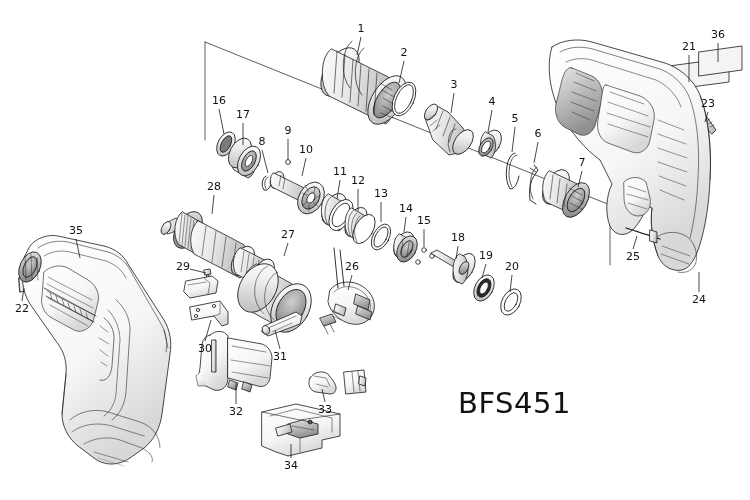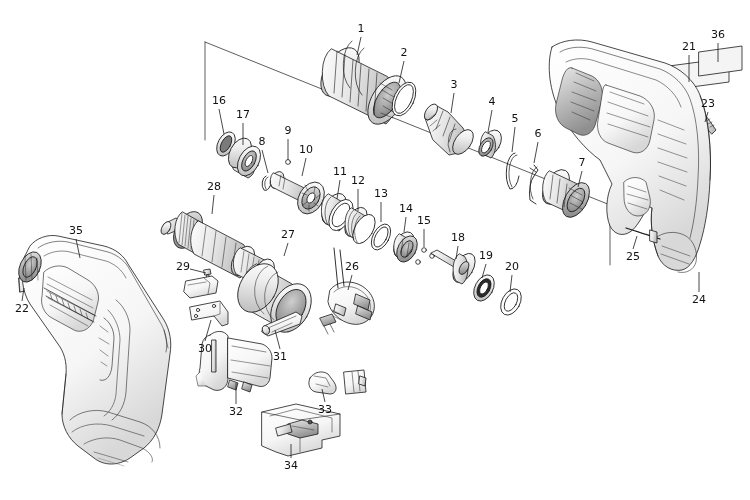--- a/index.html
+++ b/index.html
@@ -578,14 +578,15 @@
           <text x="76" y="231" class="callout-label">35</text>
         </g>
         <g>
           <line x1="718" y1="43" x2="718" y2="62" stroke="#1a1a1a" stroke-width="0.8"></line>
           <text x="718" y="35" class="callout-label">36</text>
         </g>
       </g>
 
   </svg>
 
+  <div id="model-name" style="left: 458px; top: 386px;">BFS451</div>
 
 </div>
 
 </body></html>

